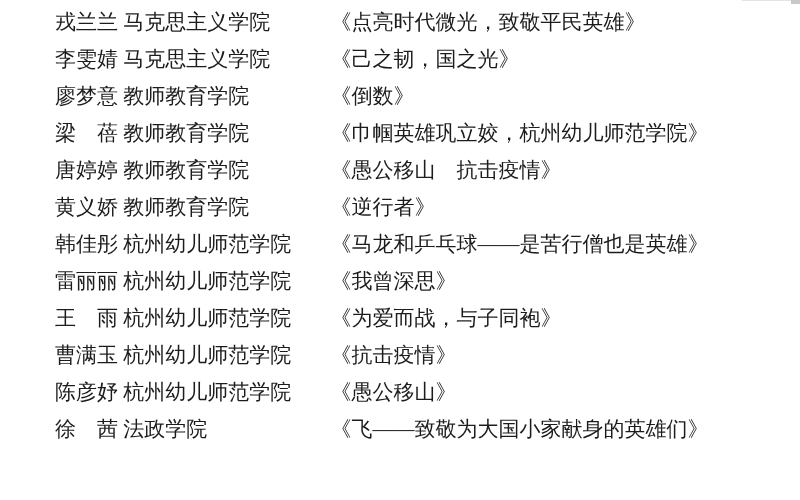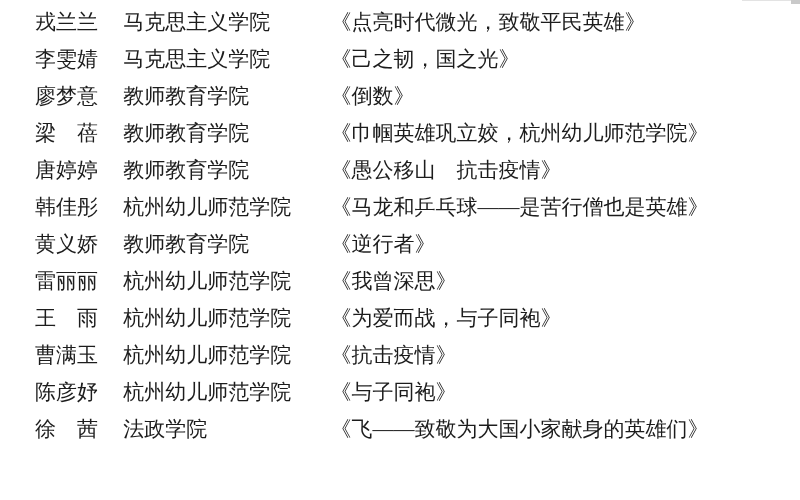--- a/index.html
+++ b/index.html
@@ -26,20 +26,21 @@
     height: 37px;
     line-height: 37px;
     font-size: 21px;
     color: #1c1c1c;
     white-space: nowrap;
   }
   .cell-name {
     display: inline-block;
     width: 83px;
     vertical-align: top;
+    text-align: right;
   }
   .cell-college {
     display: inline-block;
     width: 202px;
     vertical-align: top;
   }
   .cell-title {
     display: inline-block;
     vertical-align: top;
     font-family: Liberation Serif, serif;
@@ -92,29 +93,29 @@
     <span class="cell-title">《巾帼英雄巩立姣，杭州幼儿师范学院》</span>
   </div>
 
   <div class="row">
     <span class="cell-name">唐婷婷</span>
     <span class="cell-college">教师教育学院</span>
     <span class="cell-title">《愚公移山　抗击疫情》</span>
   </div>
 
   <div class="row">
+    <span class="cell-name">黄义娇</span>
+    <span class="cell-college">教师教育学院</span>
+    <span class="cell-title">《逆行者》</span>
+  </div>
+
+  <div class="row">
     <span class="cell-name">韩佳彤</span>
     <span class="cell-college">杭州幼儿师范学院</span>
     <span class="cell-title">《马龙和乒乓球——是苦行僧也是英雄》</span>
-  </div>
-
-  <div class="row">
-    <span class="cell-name">黄义娇</span>
-    <span class="cell-college">教师教育学院</span>
-    <span class="cell-title">《逆行者》</span>
   </div>
 
 
   <div class="row">
     <span class="cell-name">雷丽丽</span>
     <span class="cell-college">杭州幼儿师范学院</span>
     <span class="cell-title">《我曾深思》</span>
   </div>
 
   <div class="row">
@@ -125,21 +126,21 @@
 
   <div class="row">
     <span class="cell-name">曹满玉</span>
     <span class="cell-college">杭州幼儿师范学院</span>
     <span class="cell-title">《抗击疫情》</span>
   </div>
 
   <div class="row">
     <span class="cell-name">陈彦妤</span>
     <span class="cell-college">杭州幼儿师范学院</span>
-    <span class="cell-title">《与子同袍》</span>
+    <span class="cell-title">《愚公移山》</span>
   </div>
 
   <div class="row">
     <span class="cell-name">徐　茜</span>
     <span class="cell-college">法政学院</span>
     <span class="cell-title">《飞——致敬为大国小家献身的英雄们》</span>
   </div>
 </div>
 </div>
 

